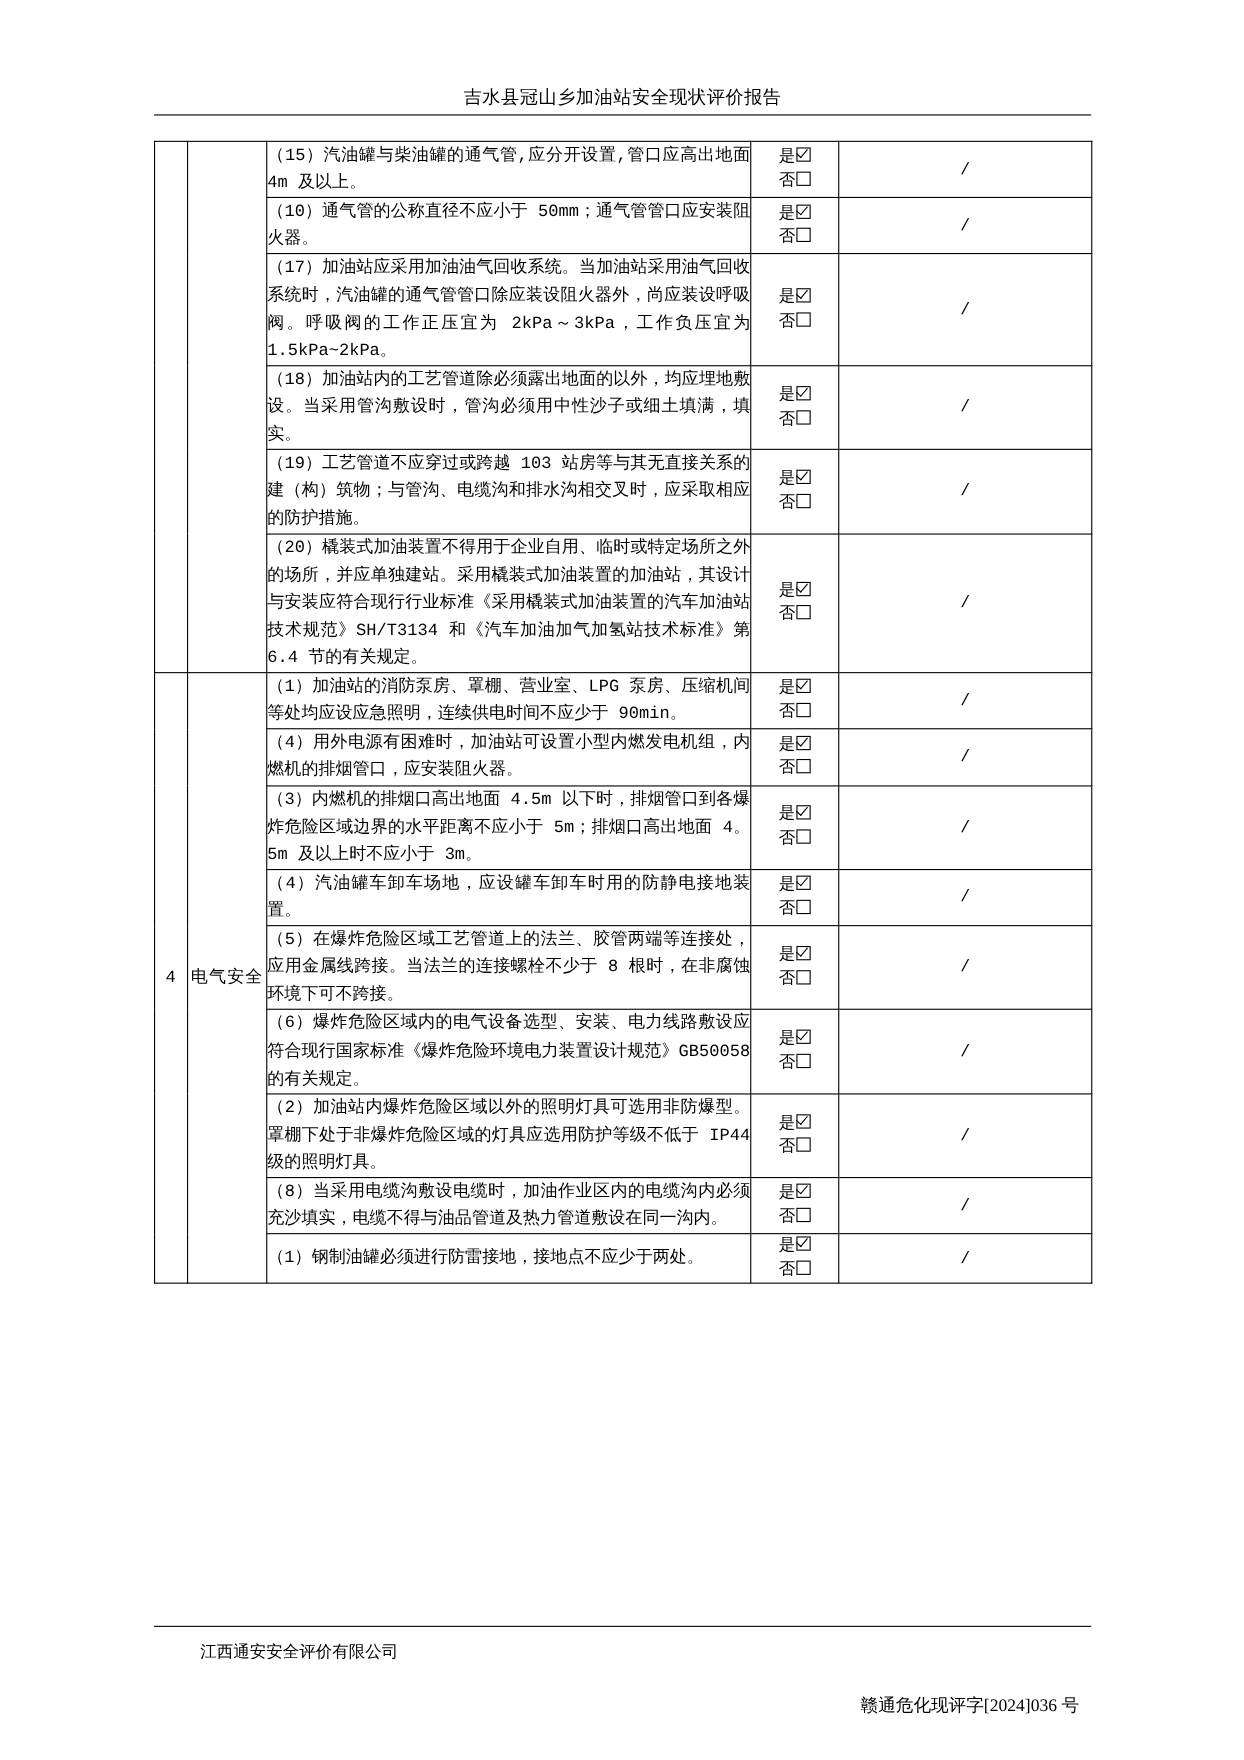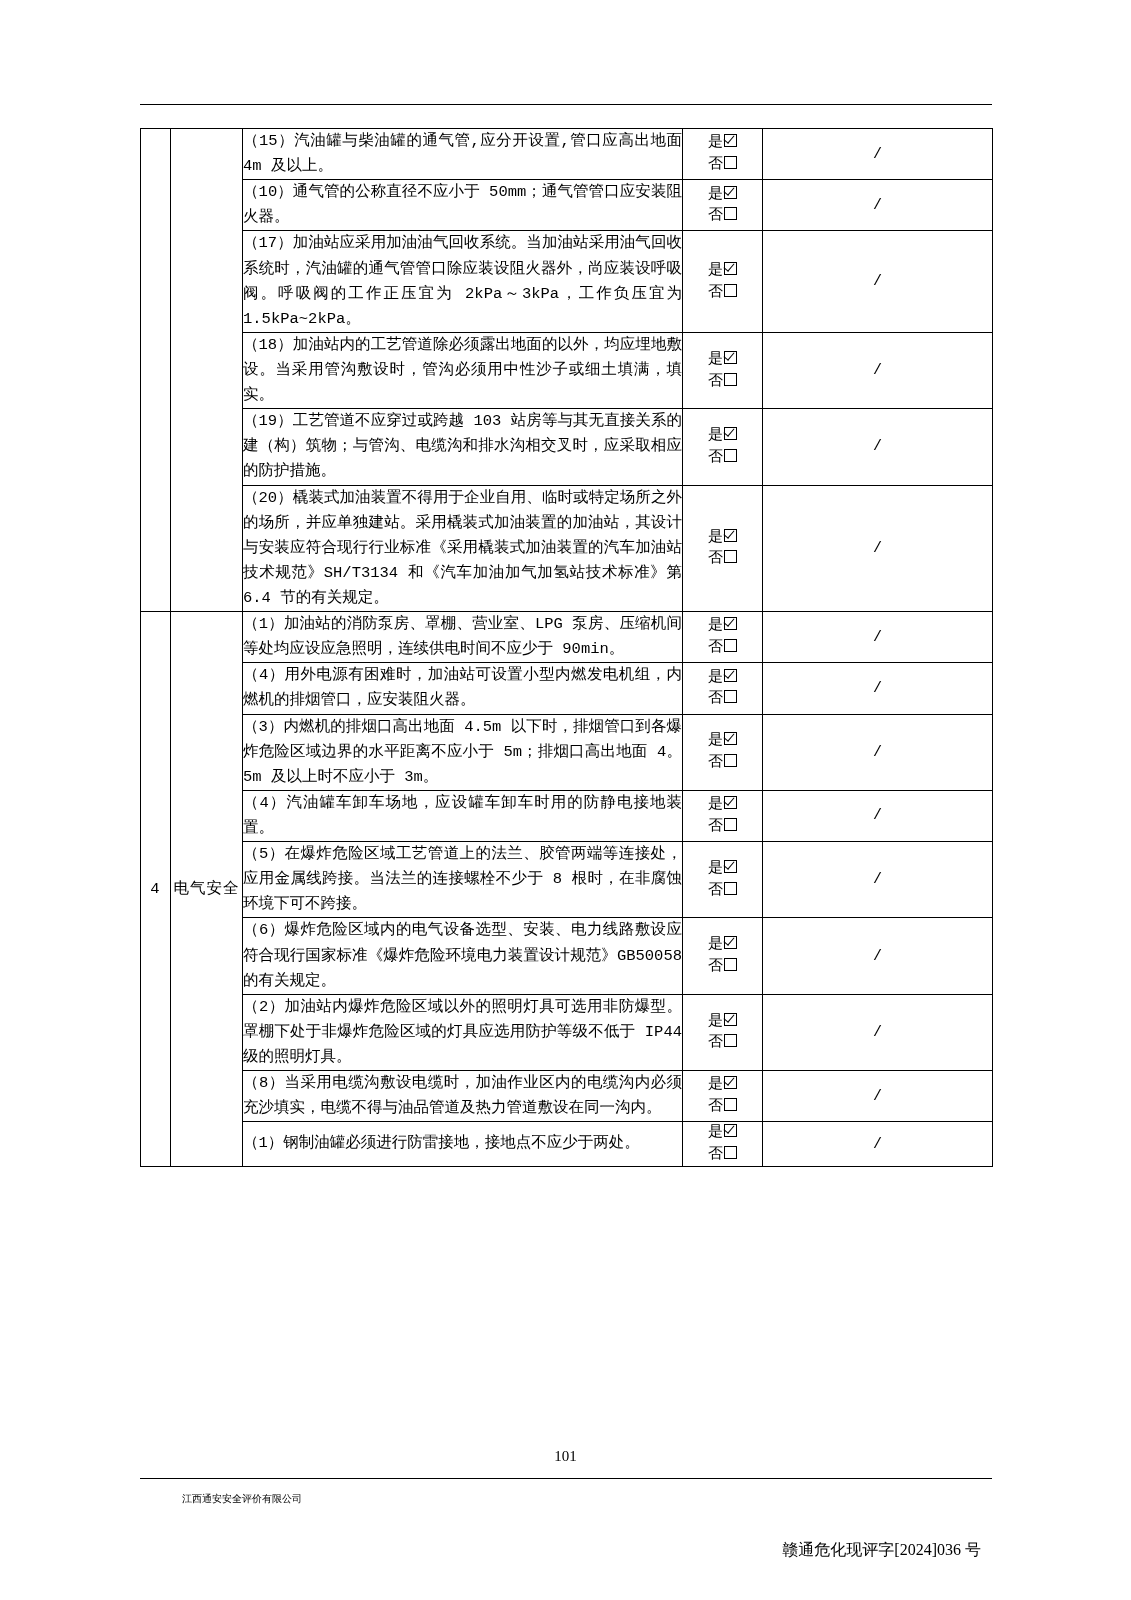--- a/index.html
+++ b/index.html
@@ -50,21 +50,21 @@
     left: 0;
     top: 1448px;
     width: 1131px;
     text-align: center;
     font-size: 15px;
   }
   .footer-left {
     position: absolute;
     left: 182px;
     top: 1492px;
-    font-size: 10px;
+    font-size: 15px;
   }
   .footer-right {
     position: absolute;
     right: 150px;
     top: 1492px;
     font-size: 16px;
     margin-top: 48px;
   }
   table.checklist {
     position: absolute;
@@ -132,20 +132,21 @@
   .cell-rem {
     text-align: center;
     font-size: 15px;
   }
 </style>
 </head>
 <body>
 
 <div class="page">
 
+  <div class="header">吉水县冠山乡加油站安全现状评价报告</div>
   <div class="header-rule"></div>
 
   <table class="checklist">
     <colgroup>
       <col class="col-no">
       <col class="col-cat">
       <col class="col-item">
       <col class="col-res">
       <col class="col-rem">
     </colgroup>
@@ -277,18 +278,17 @@
         <td class="cell-item">（1）钢制油罐必须进行防雷接地，接地点不应少于两处。</td>
         <td class="cell-res">
           <span class="line"><span>是</span><span class="box checked"></span></span>
           <span class="line"><span>否</span><span class="box"></span></span>
         </td>
         <td class="cell-rem">/</td>
       </tr>
     </tbody>
   </table>
 
-  <div class="pagenum">101</div>
   <div class="footer-rule"></div>
   <div class="footer-left">江西通安安全评价有限公司</div>
   <div class="footer-right">赣通危化现评字[2024]036 号</div>
 
 </div>
 
 </body></html>

